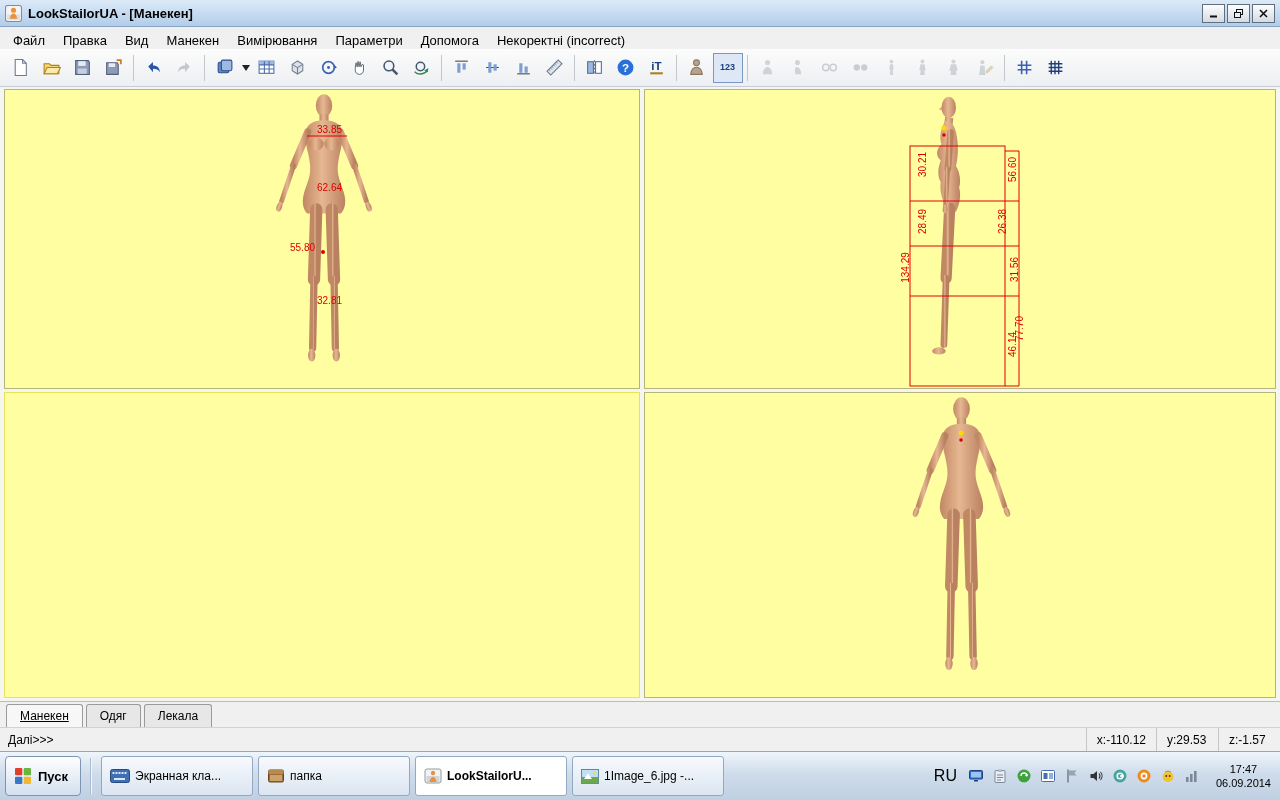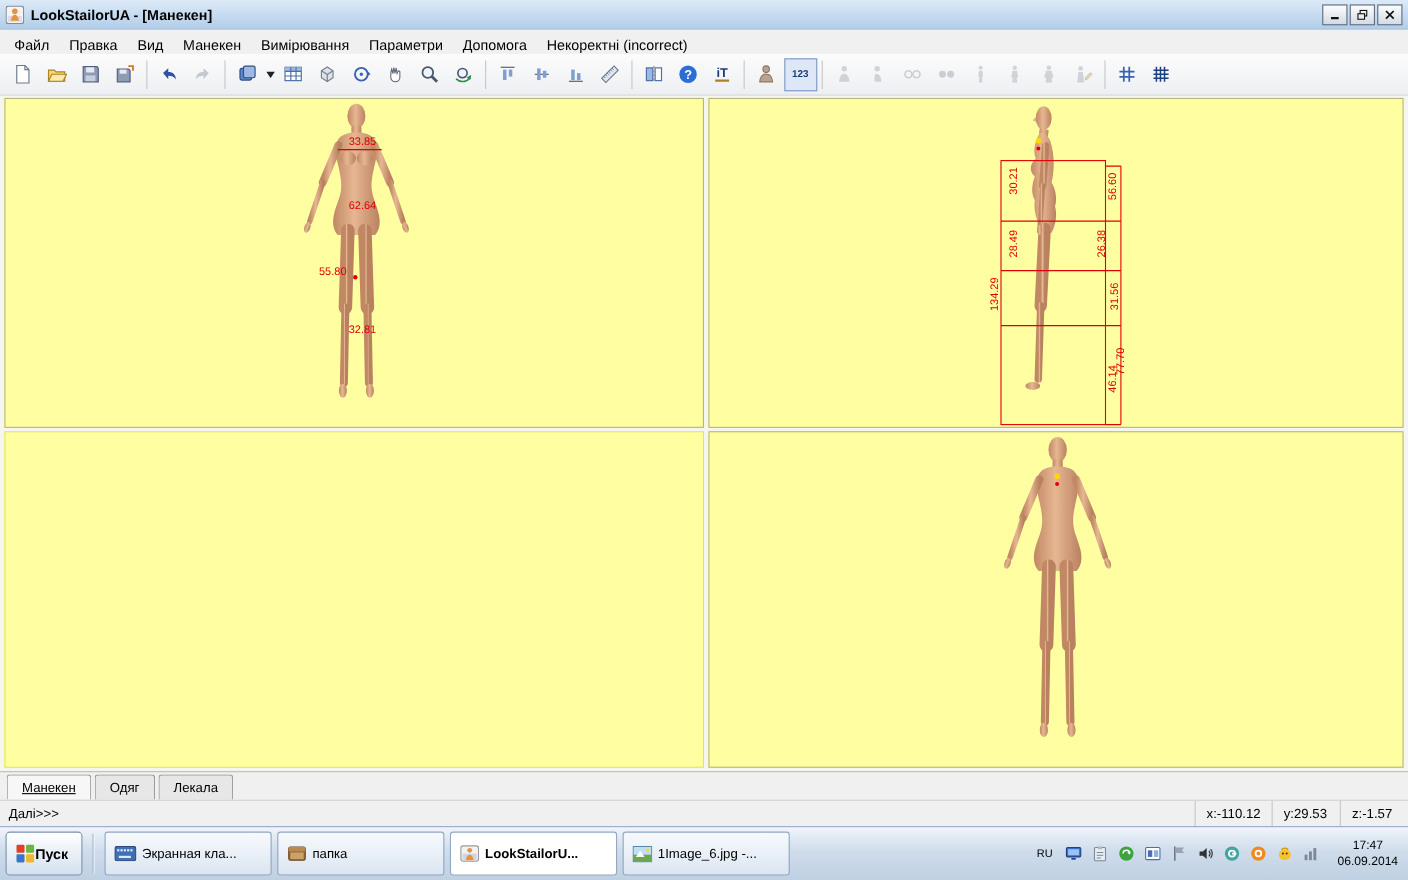--- a/index.html
+++ b/index.html
@@ -61,32 +61,32 @@
   .statusbar { position:absolute; left:0; top:727px; width:1280px; height:24px; background:#f0f0f0;
     border-top:1px solid #d2d2d2; display:flex; align-items:center; font-size:12px; color:#000; }
   .status-left { padding-left:8px; }
   .coords { margin-left:auto; display:flex; height:100%;justify-content:flex-end; }
   .coord { display:flex; align-items:center; padding:0 10px; border-left:1px solid #c6c6c6; min-width:62px; }
 
   
   .taskbar { position:absolute; left:0; top:751px; width:1280px; height:49px;
     background:linear-gradient(#eff5fb,#cfdceb 45%,#bfd0e2);
     border-top:1px solid #93a7bf; display:flex; align-items:center; padding:0 5px; gap:5px; }
-  .start { height:40px; padding:0 12px 0 8px; display:flex; align-items:center; 
+  .start { height:40px; padding:0 12px 0 8px; display:flex; align-items:center; gap:6px;
     background:linear-gradient(#ffffff,#d3e0ef); border:1px solid #7e95b2; border-radius:4px;
     font-weight:bold; font-size:13px; font-family:inherit; }
   .tbgroove { width:2px; height:36px; border-left:1px solid #a9bacd; border-right:1px solid #f2f7fc; margin:0 4px; }
   .taskapp { width:152px; height:40px; display:flex; align-items:center; gap:5px; padding:0 8px;
     background:linear-gradient(#f7fafd,#dbe5f1); border:1px solid #93a9c2; border-radius:3px;
     font-size:12px; font-family:inherit; overflow:hidden; white-space:nowrap; }
   .taskapp span { overflow:hidden; text-overflow:ellipsis; }
   .taskapp.active { background:#ffffff; font-weight:bold; }
   .taskapp svg { flex:0 0 auto; }
   .tray { margin-left:auto; display:flex; align-items:center; gap:8px; padding-right:4px; }
-  .lang { font-size:10px; color:#000; padding:2px 3px; }
+  .lang { font-size:16px; color:#000; padding:2px 3px; }
   .trayicon { width:16px; height:16px; display:inline-flex; }
   .clock { font-size:11px; line-height:1.3; text-align:center; color:#000; padding-left:8px; }
 </style>
 </head>
 <body>
 
 <svg width="0" height="0" style="position:absolute" aria-hidden="true">
   <defs>
     <linearGradient id="skg" x1="0" y1="0" x2="1" y2="0">
       <stop offset="0" stop-color="#c08863"></stop>

